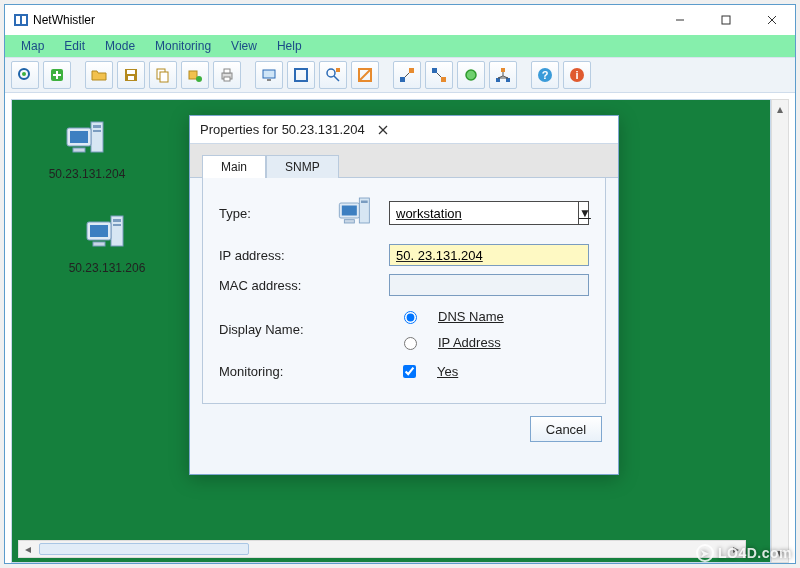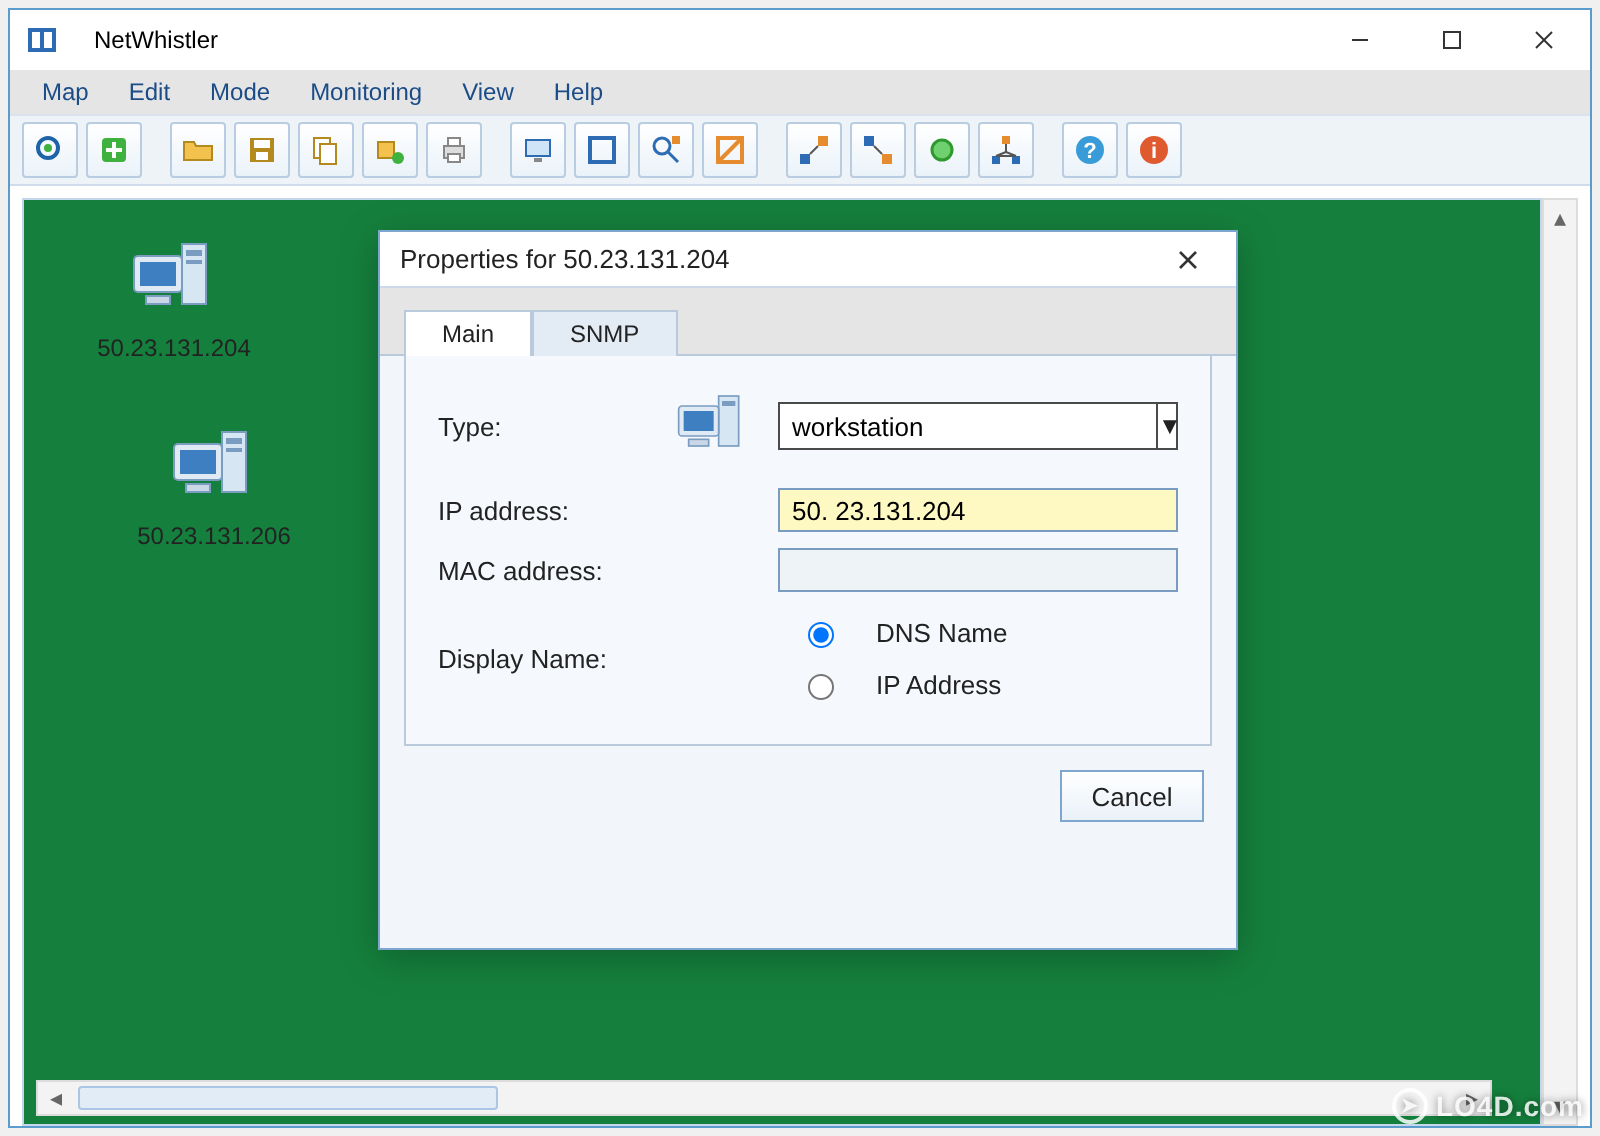--- a/index.html
+++ b/index.html
@@ -8,29 +8,29 @@
 
   
   .window {
     position:absolute; left:4px; top:4px; width:792px; height:560px;
     background:#ffffff; border:1px solid #5c9ccc;
   }
   .titlebar {
     height:30px; display:flex; align-items:center; justify-content:space-between;
     background:#ffffff; padding:0 0 0 8px;
   }
-  .titlebar-left { display:flex; align-items:center; gap:18px; }
+  .titlebar-left { display:flex; align-items:center; gap:4px; }
   .app-icon { width:16px; height:16px; display:inline-block; }
   .title-text { font-size:12px; color:#000; }
   .winctrls { display:flex; }
   .winctrl { width:46px; height:30px; display:flex; align-items:center; justify-content:center; color:#333; }
 
   .menubar {
     height:22px; display:flex; align-items:center; gap:4px; padding:0 8px;
-    background:#e5e5e5; color:#1a3e6f;
+    background:#86efac; color:#1a3e6f;
   }
   .menuitem { padding:2px 8px; color:#1b4c87; }
 
   .toolbar {
     height:36px; display:flex; align-items:center; gap:4px; padding:4px 6px;
     background:#eef3f8; border-top:1px solid #d9e3ee; border-bottom:1px solid #cfdceb;
   }
   .tbbtn {
     width:28px; height:28px; display:flex; align-items:center; justify-content:center;
     border:1px solid #b8cde2; border-radius:2px; background:linear-gradient(#ffffff,#eaf2f9);
@@ -67,42 +67,42 @@
   
   .node { position:absolute; text-align:center; font-size:12px; }
   .node .label { margin-top:2px; }
 
   
   .dialog {
     position:absolute; left:184px; top:110px; width:430px; height:360px;
     background:#f2f6fb; border:1px solid #7ea6cf; box-shadow:0 4px 18px rgba(0,0,0,0.25);
   }
   .dlg-title {
-    height:28px; display:flex; align-items:center; justify-content:space-between;
+    height:28px; display:flex; align-items:center; justify-content:flex-start;
     padding:0 6px 0 10px; background:#ffffff; border-bottom:1px solid #ccd9e8;
     font-size:13px;
   }
   .dlg-close { width:36px; height:28px; display:flex; align-items:center; justify-content:center; font-size:14px; }
   .tabs {
     display:flex; gap:0; padding:10px 12px 0 12px; border-bottom:1px solid #b9cadd;
     background:#e5e5e5;
   }
   .tab {
     padding:4px 18px; border:1px solid #b9cadd; border-bottom:none;
     background:#e3ecf5; font-size:12px; position:relative; top:1px;
   }
   .tab.active { background:#ffffff; }
 
   .panel {
     margin:0 12px 12px 12px; background:#f5f8fc; border:1px solid #b9cadd; border-top:none;
     padding:16px 16px 10px 16px;
   }
   .row { display:flex; align-items:center; gap:10px; margin-bottom:12px; }
   .row .lbl { width:110px; font-size:13px; text-align:left; }
-  .row .ctrl { flex:1; display:flex; align-items:center; gap:10px; }
+  .row .ctrl { flex:1; display:flex; align-items:center; gap:10px;text-decoration:underline; }
   .combo {
     display:flex; align-items:stretch; width:200px; height:24px;
     border:1px solid #4a4a4a; background:#ffffff;
   }
   .combo input { flex:1; border:none; padding:2px 6px; font-family:inherit; font-size:13px; outline:none; }
   .combo .arrow { width:22px; border-left:1px solid #4a4a4a; display:flex; align-items:center; justify-content:center; }
   input.text {
     width:200px; height:22px; border:1px solid #7a9cc0; background:#fef9c3;
     padding:2px 6px; font-family:inherit; font-size:13px;
   }
@@ -385,20 +385,30 @@
             <input type="radio" name="dn" checked="" style="">
             <span>DNS Name</span>
           </label>
           <label class="radio">
             <input type="radio" name="dn" style="">
             <span>IP Address</span>
           </label>
         </div>
       </div>
 
+      <div class="row">
+        <div class="lbl">Monitoring:</div>
+        <div style="width:50px"></div>
+        <div class="ctrl">
+          <label class="check">
+            <input type="checkbox" checked="" style="">
+            <span>Yes</span>
+          </label>
+        </div>
+      </div>
     </div>
 
     <div class="dlg-buttons">
       <div class="btn">Cancel</div>
     </div>
   </div>
 
 </div>
 
 <div class="watermark">

